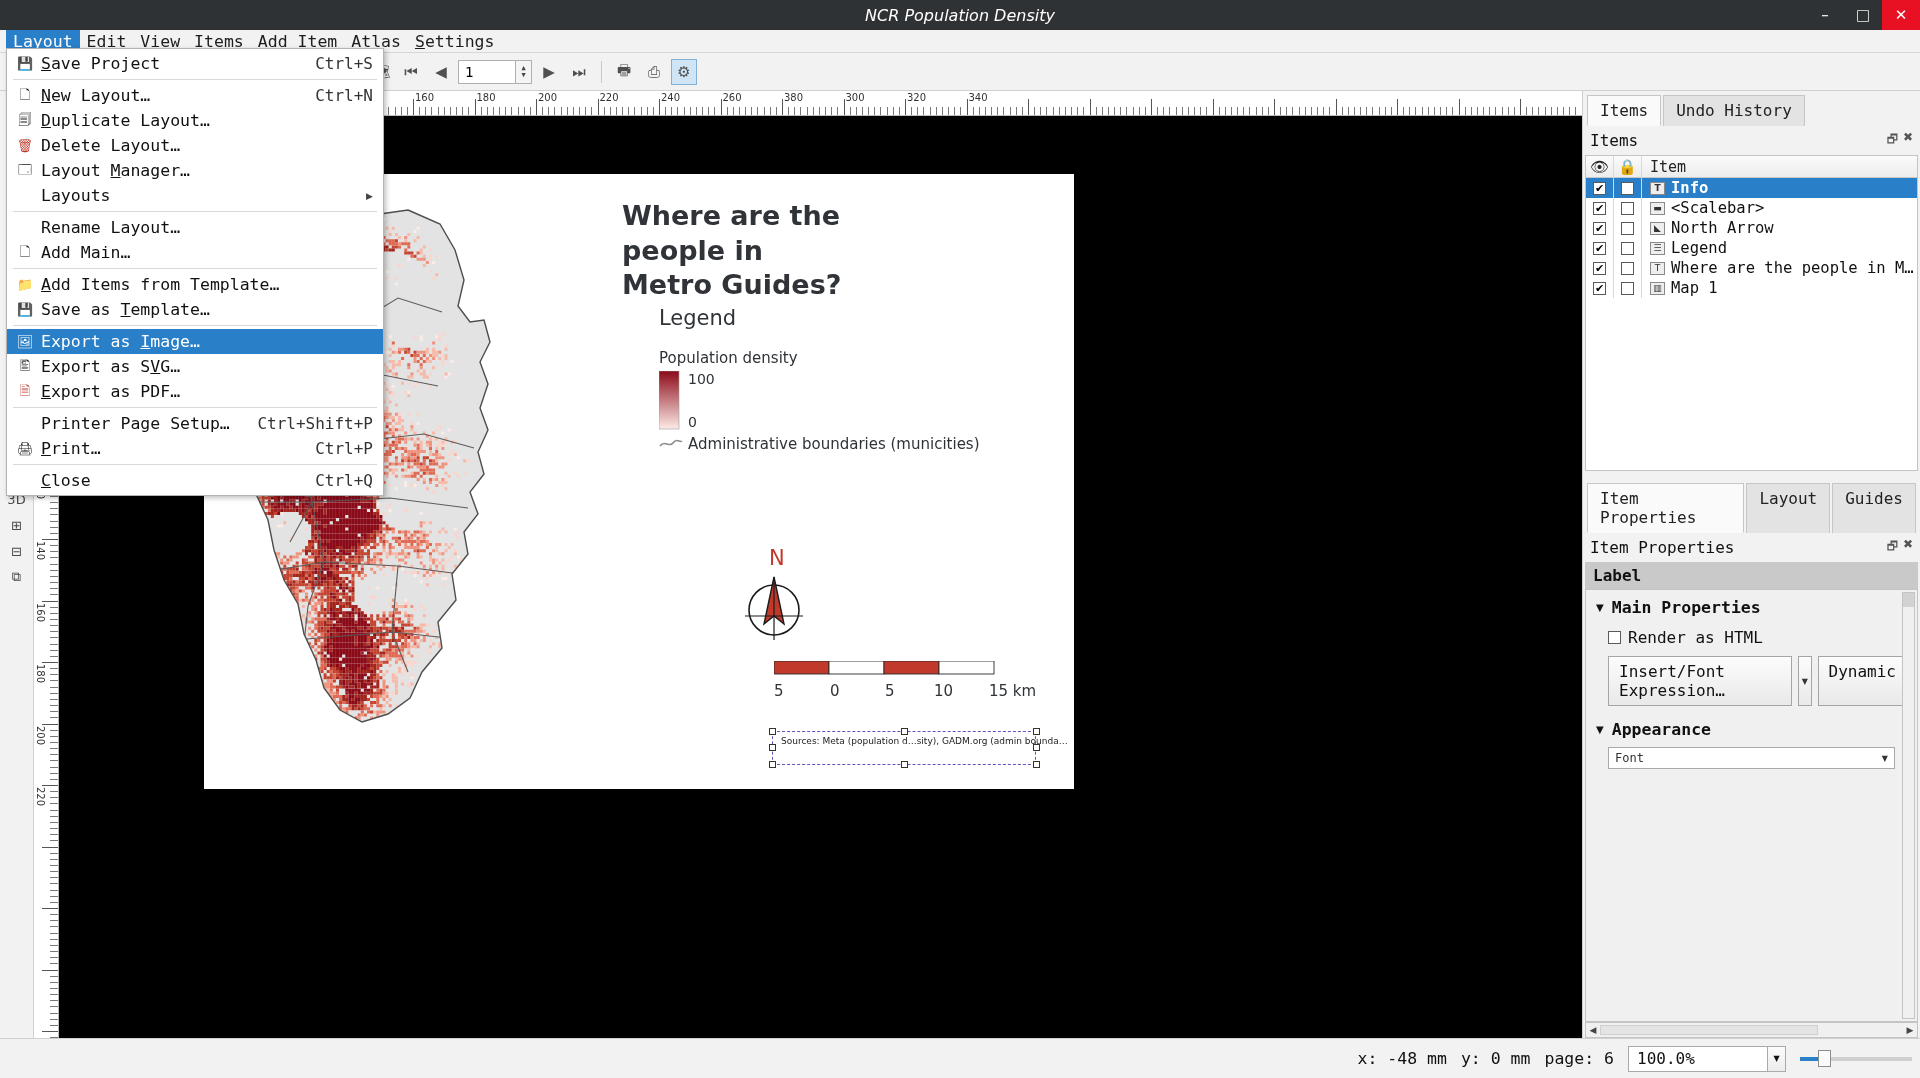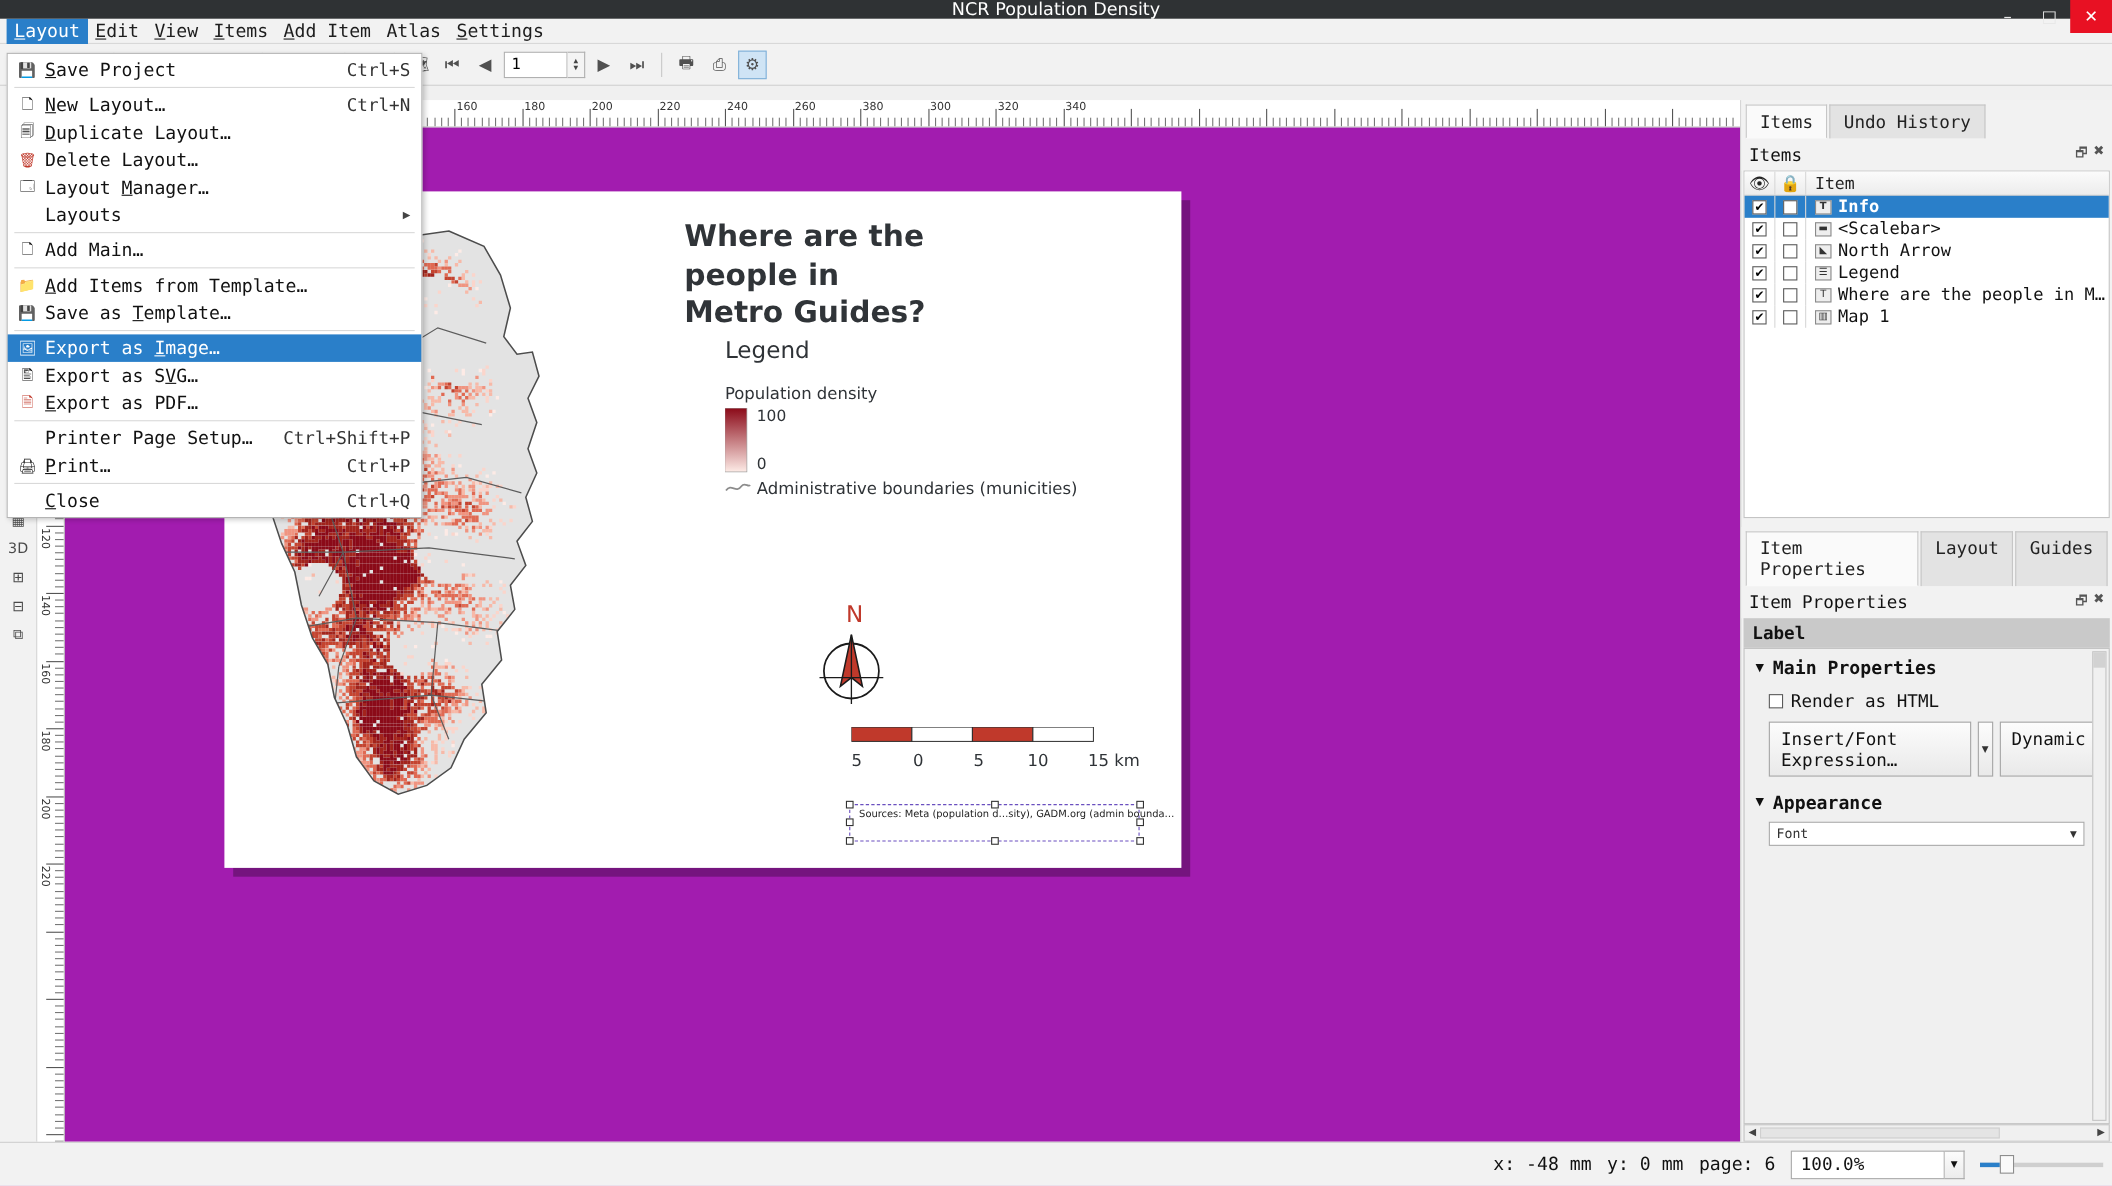--- a/index.html
+++ b/index.html
@@ -8,23 +8,23 @@
     width:1920px; height:1078px;
     font-family:"DejaVu Sans Mono", monospace;
     font-size:17px;
     background:#f0f0f0;
     overflow:hidden;
     position:relative;
   }
 
   
   #titlebar {
-    height:17px; background:#2f3234; color:#ffffff;
+    height:30px; background:#2f3234; color:#ffffff;
     display:flex; align-items:center; justify-content:center;
-    position:relative; font-size:16px;
+    position:relative; font-size:16px;font-style:italic;
   }
   #titlebar .tb-title { font-family:"DejaVu Sans", sans-serif; }
   .win-btns { position:absolute; right:0; top:0; height:30px; display:flex; }
   .win-btn {
     width:38px; height:30px; display:flex; align-items:center; justify-content:center;
     color:#e8e8e8; font-size:15px; font-family:"DejaVu Sans", sans-serif;
   }
   .win-btn.close { background:#e81123; color:#fff; border-radius:0; }
 
   
@@ -87,21 +87,21 @@
   }
   .rlabel-v {
     position:absolute; font-size:10px; color:#333;
     font-family:"DejaVu Sans", sans-serif;
     writing-mode:vertical-rl; text-orientation:mixed;
   }
 
   
   #canvas {
     position:absolute; left:59px; top:25px; right:338px; bottom:0;
-    background:#a21caf; overflow:hidden;
+    background:#000000; overflow:hidden;
   }
   #page {
     position:absolute; left:145px; top:58px; width:870px; height:615px;
     background:#ffffff; box-shadow:8px 8px 0 rgba(0,0,0,0.28);
   }
 
   
   #rightdock {
     position:absolute; right:0; top:0; width:338px; bottom:0;
     background:#f2f2f2; border-left:1px solid #cfcfcf;
@@ -1073,20 +1073,25 @@
     <span class="dd-short"></span>
   </div>
   <div class="dd-item">
     <span class="dd-ico"></span>
     <span class="dd-label">Layouts</span>
     <span class="dd-sub">▶</span>
   </div>
   <div class="dd-sep"></div>
 
   <div class="dd-item">
+    <span class="dd-ico"></span>
+    <span class="dd-label">Rename Layout…</span>
+    <span class="dd-short"></span>
+  </div>
+  <div class="dd-item">
     <span class="dd-ico">🗋</span>
     <span class="dd-label">Add Main…</span>
     <span class="dd-short"></span>
   </div>
   <div class="dd-sep"></div>
 
   <div class="dd-item">
     <span class="dd-ico" style="color:#e0b33a;">📁</span>
     <span class="dd-label"><span class="mnemo">A</span>dd Items from Template…</span>
     <span class="dd-short"></span>

